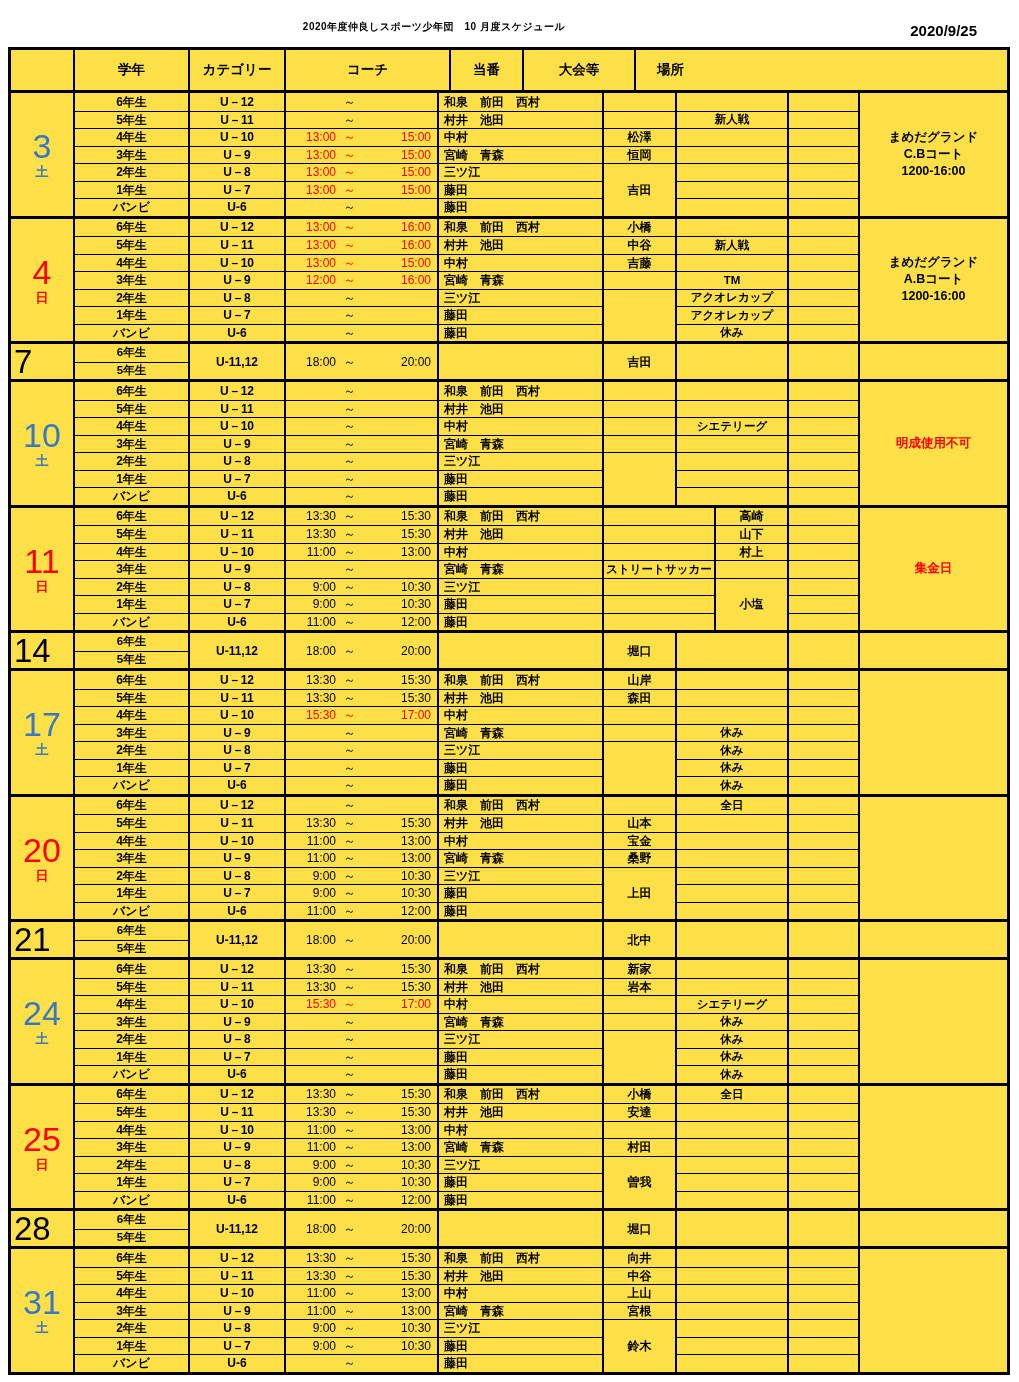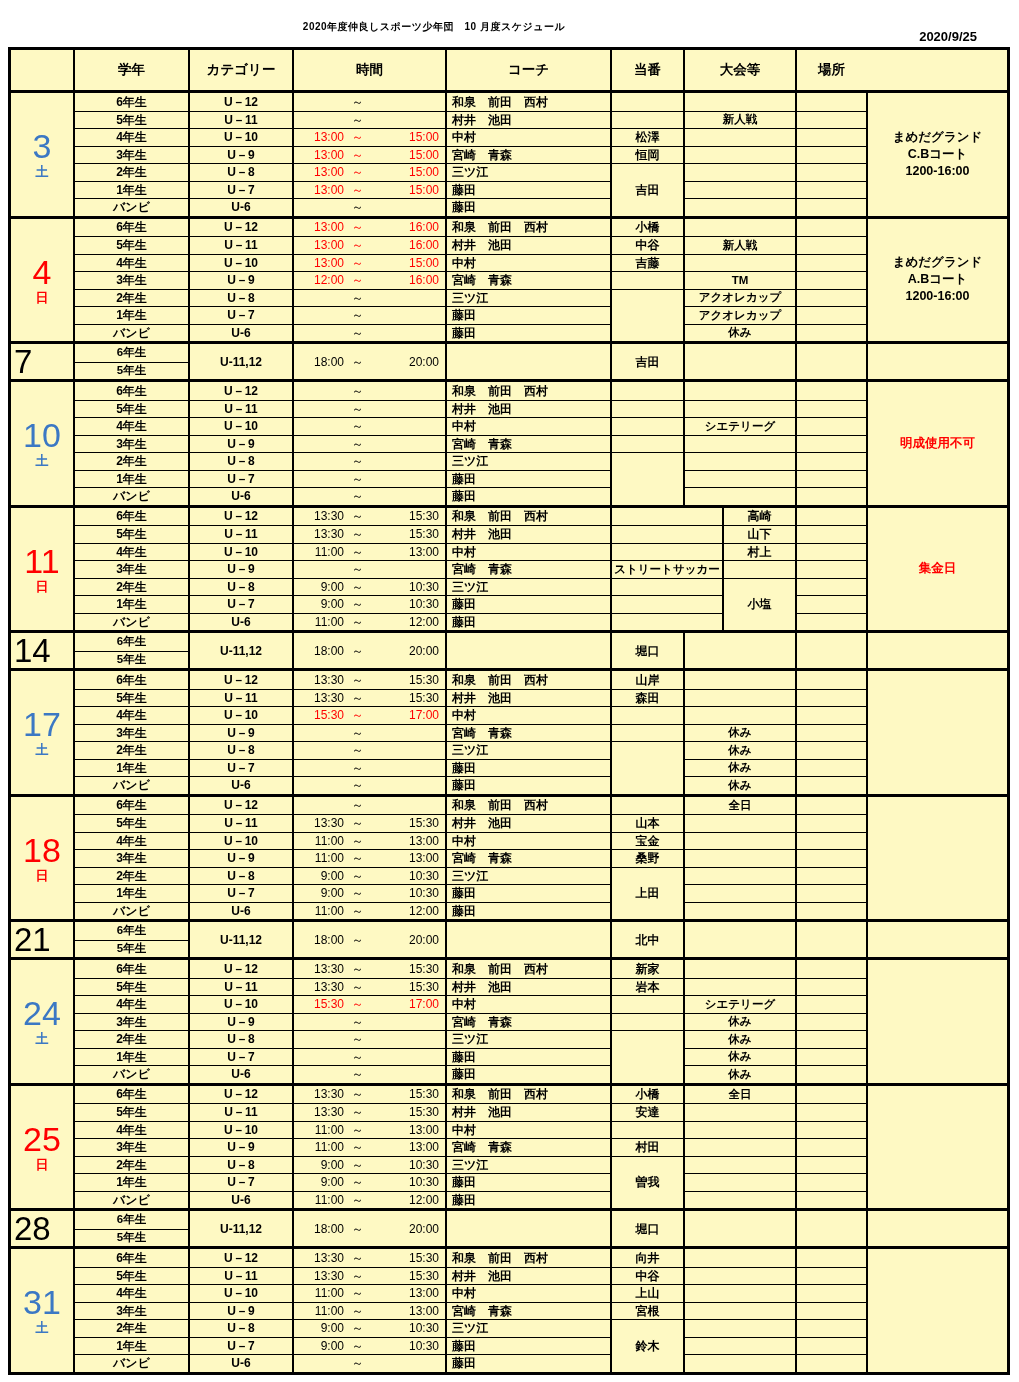--- a/index.html
+++ b/index.html
@@ -7,32 +7,32 @@
   body {
     width:1019px; height:1382px;
     font-family:"Liberation Sans","DejaVu Sans",sans-serif;
     color:#000;
   }
   .page { position:relative; width:1019px; height:1382px; background:#fff; overflow:hidden; }
 
   
   .titlebar { position:absolute; top:17px; left:0; width:1019px; height:26px; }
   .doc-title { position:absolute; left:0; top:3px; width:868px; text-align:center; font-size:10px; font-weight:bold; letter-spacing:0.5px; }
-  .printed-date { position:absolute; right:42px; top:12px; font-size:13px; font-weight:bold;margin-left:42px; }
+  .printed-date { position:absolute; right:42px; top:5px; font-size:15px; font-weight:bold;margin-left:42px; }
 
   
-  .sched { position:absolute; top:47px; left:8px; width:1002px; border:3px solid #000; background:#fef9c3; }
+  .sched { position:absolute; top:47px; left:8px; width:1002px; border:3px solid #000; background:#fde047; }
   .block { display:flex; width:100%; }
   .block + .block { border-top:3px solid #000; }
 
   .col { flex:0 0 auto; display:flex; flex-direction:column; min-width:0; }
   .col + .col { border-left:2px solid #000; }
   .c-date  { width:62px; }
   .c-grade { width:115px; }
-  .c-cat   { width:104px; }
+  .c-cat   { width:96px; }
   .c-time  { width:153px; }
   .c-coach { width:165px;font-family:Liberation Serif, serif; }
   .c-duty  { width:73px;text-align:right; }
   .c-event { width:112px; }
   .c-place { width:71px; }
   .c-note  { flex:1 1 auto; }
 
   .cell {
     display:flex; align-items:center; justify-content:center;
     height:17.5px; font-size:12px; font-weight:bold;
@@ -85,23 +85,20 @@
       <div class="block header-block">
         <div class="col c-date">
           <div class="cell header-cell"></div>
         </div>
         <div class="col c-grade">
           <div class="cell header-cell">学年</div>
         </div>
         <div class="col c-cat">
           <div class="cell header-cell">カテゴリー</div>
         </div>
-        <div class="col c-time">
-          <div class="cell header-cell">時間</div>
-        </div>
         <div class="col c-coach">
           <div class="cell header-cell">コーチ</div>
         </div>
         <div class="col c-duty">
           <div class="cell header-cell">当番</div>
         </div>
         <div class="col c-event">
           <div class="cell header-cell">大会等</div>
         </div>
         <div class="col c-place">
@@ -688,21 +685,21 @@
           <div class="cell"></div>
           <div class="cell"></div>
         </div>
         <div class="col c-note">
           <div class="cell full note-cell"></div>
         </div>
       </div>
       <div class="block">
         <div class="col c-date">
           <div class="cell date-cell full">
-            <div class="day-num red">18</div>
+            <div class="day-num red">20</div>
             <div class="day-dow red">日</div>
           </div>
         </div>
         <div class="col c-grade">
           <div class="cell">6年生</div>
           <div class="cell">5年生</div>
           <div class="cell">4年生</div>
           <div class="cell">3年生</div>
           <div class="cell">2年生</div>
           <div class="cell">1年生</div>

